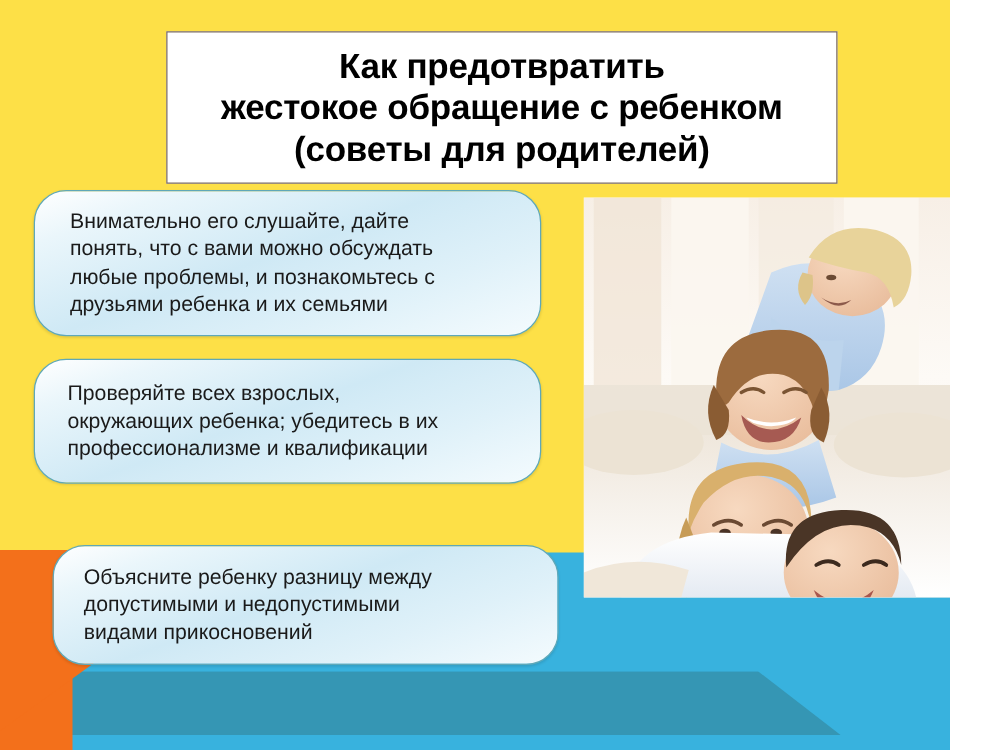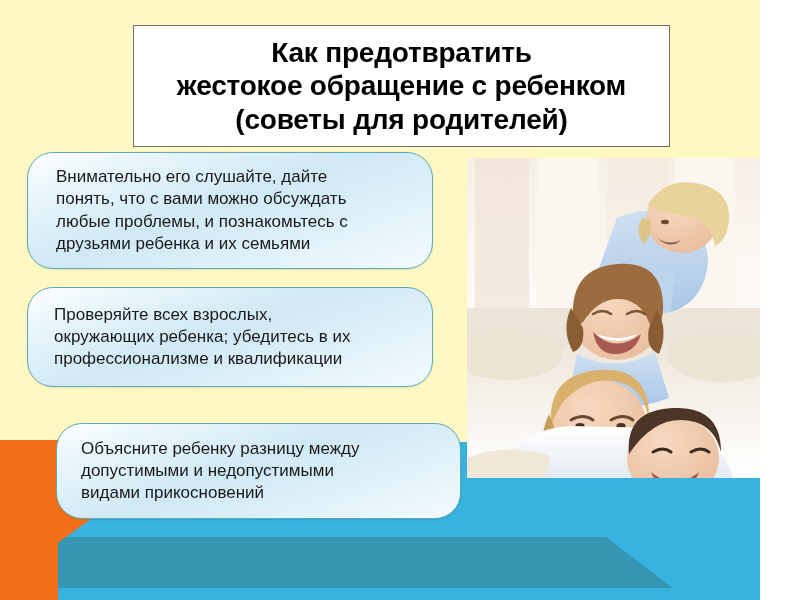--- a/index.html
+++ b/index.html
@@ -9,21 +9,21 @@
     background: #ffffff;
   }
   body {
     font-family: "Liberation Sans", sans-serif;
   }
   #slide {
     position: relative;
     width: 760px;
     height: 600px;
     overflow: hidden;
-    background: #fef9c3;
+    background: #fde047;
   }
 
   
   .band-blue {
     position: absolute;
     left: 0;
     top: 442px;
     width: 800px;
     height: 158px;
     background: #38b2de;
@@ -121,21 +121,21 @@
   .callout-text {
     font-size: 17px;
     line-height: 1.30;
     color: #1a1a1a;
     padding: 0 16px 0 28px;
     white-space: pre-line;
   }
 
   #callout-1 { left: 27px;  top: 152px; width: 406px; height: 117px; }
   #callout-2 { left: 27px;  top: 287px; width: 406px; height: 100px; }
-  #callout-3 { left: 42px;  top: 423px; width: 405px; height: 96px; margin-left: 14px;  }
+  #callout-3 { left: 42px;  top: 436px; width: 405px; height: 96px;  }
 
   #callout-2 .callout-text { padding-left: 26px; }
   #callout-3 .callout-text { padding-left: 24px; }
 </style>
 </head>
 <body>
 
 <div id="slide">
 
   <div class="band-blue"></div>

